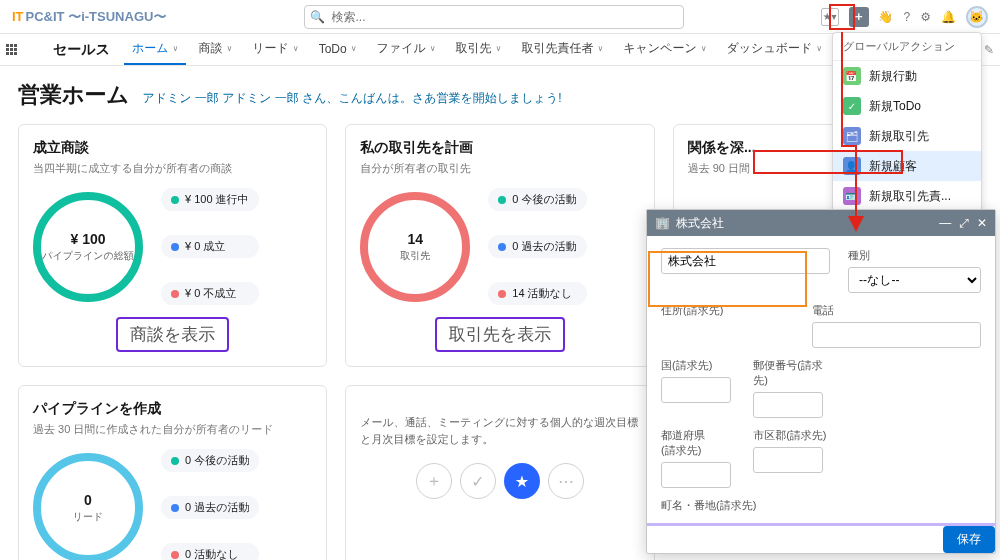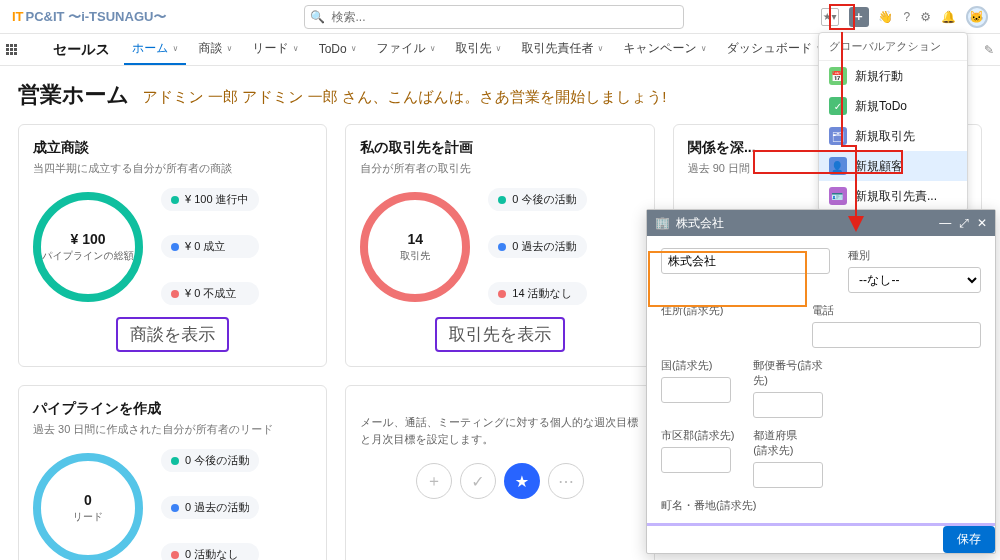--- a/index.html
+++ b/index.html
@@ -23,21 +23,21 @@
 .nav-title { font-size:14px; font-weight:600; margin-right:8px;margin-left:30px; }
 .tabs { display:flex; align-items:center; gap:4px; }
 .tab { padding:6px 8px; color:#444; display:flex; align-items:center; gap:4px; cursor:pointer; border-bottom:2px solid transparent;}
 .tab.active { color:#0070d2; border-bottom-color:#0070d2; }
 .caret { font-size:8px; color:#888; }
 .more { margin-left:auto; }
 .pencil { margin-left:6px; color:#888;}
 
 .page { padding:14px 18px; background:#fff; }
 .page-title { font-size:22px; font-weight:700; display:inline-block; margin-right:10px;}
-.page-sub { color:#a16207; font-size:15px; }
+.page-sub { color:#0369a1; font-size:12px; }
 
 .grid { display:grid; grid-template-columns:repeat(3,1fr); gap:18px; margin-top:14px; }
 .card { border:1px solid #e2e2e2; border-radius:6px; padding:14px; background:#fff; }
 .card h3 { font-size:14px; font-weight:700; }
 .card .sub { color:#777; font-size:11px; margin-top:4px; }
 .card-body { display:flex; align-items:center; margin-top:12px; gap:18px; }
 .ring { width:110px; height:110px; border-radius:50%; display:flex; flex-direction:column; align-items:center; justify-content:center; position:relative; }
 .ring1 { border:8px solid #0fbf9f; }
 .ring2 { border:8px solid #f07373; }
 .ring3 { border:8px solid #55c5e8; }
@@ -49,21 +49,21 @@
 .d-teal{background:#0fbf9f;} .d-blue{background:#3b82f6;} .d-red{background:#f26d6d;}
 .btn-center { text-align:center; margin-top:12px;}
 .btn { display:inline-block; border:2px solid #6d28d9; border-radius:4px; padding:4px 12px; font-size:17px; color:#555; cursor:pointer;}
 .para { color:#666; font-size:11px; margin-top:14px; line-height:1.5;}
 .circle-row { display:flex; gap:8px; margin-top:16px; justify-content:center;}
 .circ { width:36px; height:36px; border-radius:50%; display:flex; align-items:center; justify-content:center; }
 .circ.o { border:1px solid #d0d0d0; color:#bbb; font-size:16px;}
 .circ.star { background:#2864ff; color:#fff; font-size:16px;}
 
 
-.ga { position:absolute; top:32px; right:32px; width:150px; background:#fff; border:1px solid #d8d8d8; box-shadow:0 2px 8px rgba(0,0,0,.15); border-radius:4px; z-index:50; font-size:12px; }
+.ga { position:absolute; top:32px; right:18px; width:150px; background:#fff; border:1px solid #d8d8d8; box-shadow:0 2px 8px rgba(0,0,0,.15); border-radius:4px; z-index:50; font-size:12px; }
 .ga .hd { padding:6px 10px; color:#666; border-bottom:1px solid #eee; font-size:11px;}
 .ga .row { display:flex; align-items:center; gap:8px; padding:6px 10px; cursor:pointer;}
 .ga .ic { width:18px; height:18px; border-radius:3px; display:flex; align-items:center; justify-content:center; color:#fff; font-size:10px;}
 .ga .row.hl { background:#e1efff; }
 
 
 .panel { position:absolute; right:4px; bottom:6px; width:350px; height:345px; background:#fff; border:1px solid #c8c8c8; box-shadow:0 4px 16px rgba(0,0,0,.2); border-radius:2px; z-index:60; display:flex; flex-direction:column;}
 .panel-hd { background:#6f7c8a; color:#fff; height:26px; display:flex; align-items:center; padding:0 8px; font-size:12px; gap:6px;}
 .panel-hd .sp { margin-left:auto; display:flex; gap:8px; }
 .panel-bd { flex:1; padding:12px 14px; overflow:auto; position:relative;}
@@ -328,26 +328,26 @@
           <label>国(請求先)</label>
           <input style="width: 70px;">
         </div>
       <div class="fld">
           <label>郵便番号(請求先)</label>
           <input style="width: 70px;">
         </div>
     </div>
     <div class="fld-row" style="width:52%">
       <div class="fld">
-          <label>市区郡(請求先)</label>
-          <input style="width: 70px;">
-        </div>
-      <div class="fld">
           <label style="white-space:pre-line">都道府県
 (請求先)</label>
+          <input style="width: 70px;">
+        </div>
+      <div class="fld">
+          <label>市区郡(請求先)</label>
           <input style="width: 70px;">
         </div>
     </div>
     <div class="fld" style="width:52%">
       <label>町名・番地(請求先)</label>
 
     </div>
   </div>
   <div class="panel-ft">
     <button class="btn-save">保存</button>

